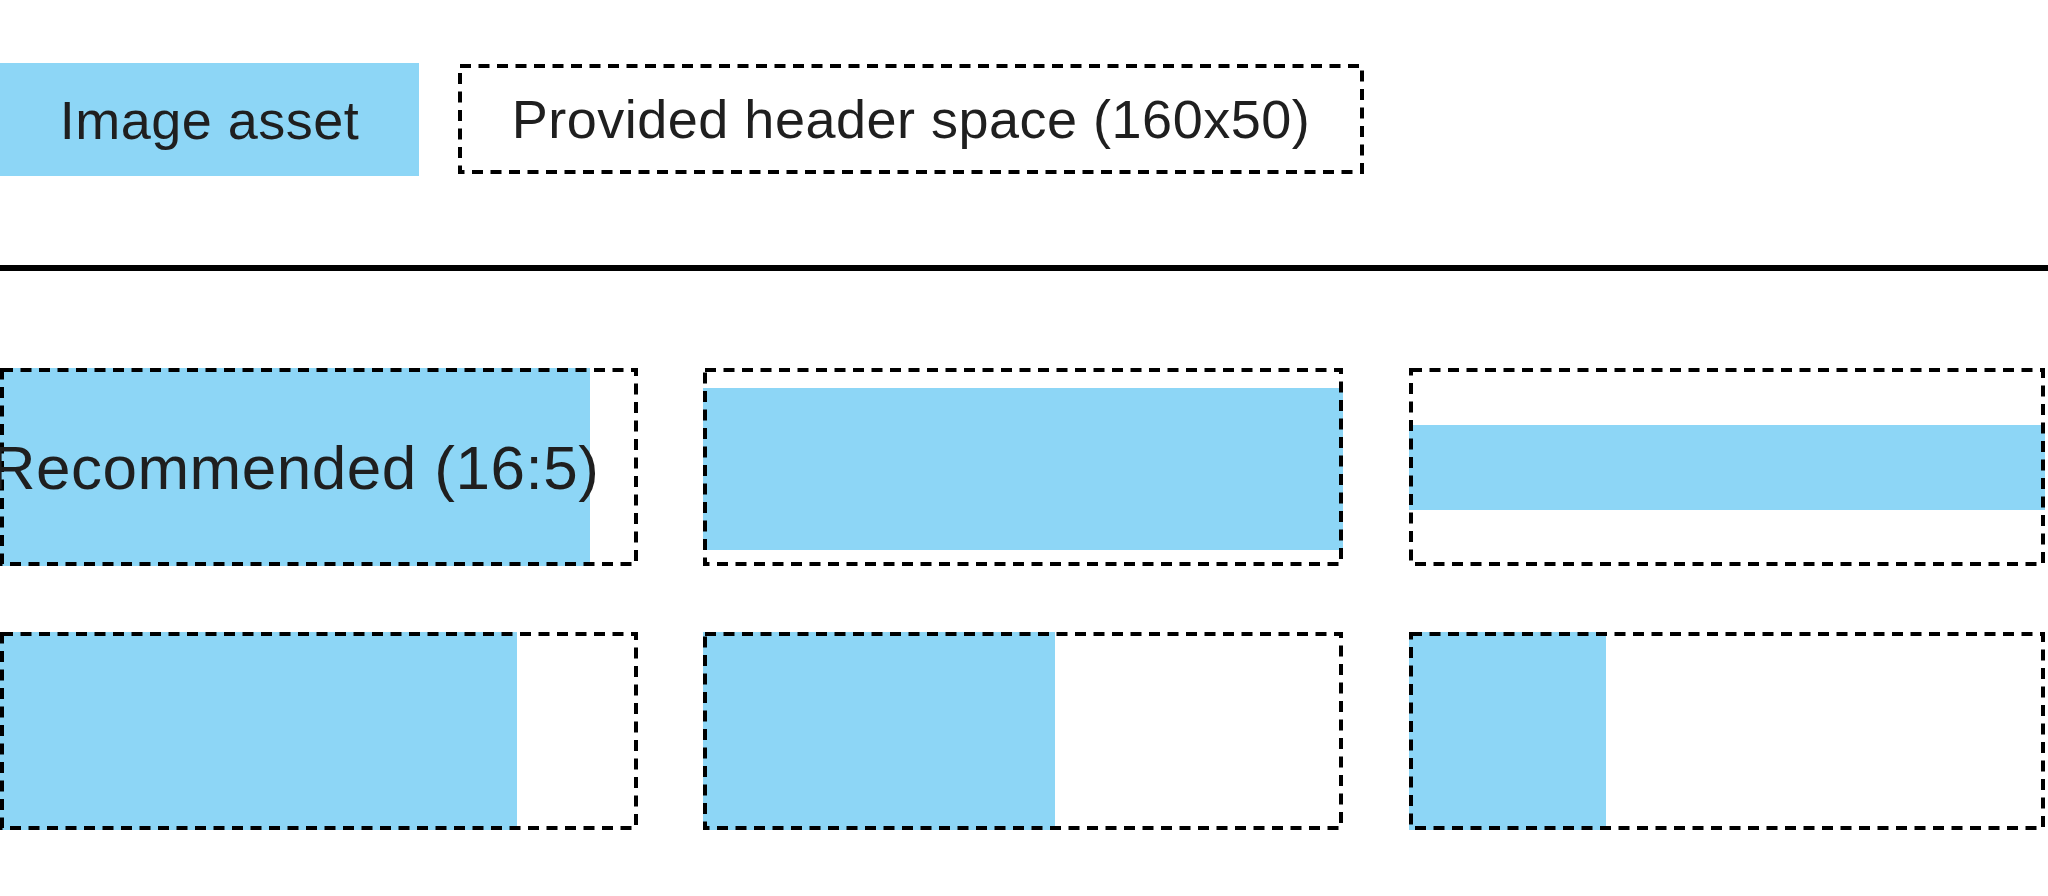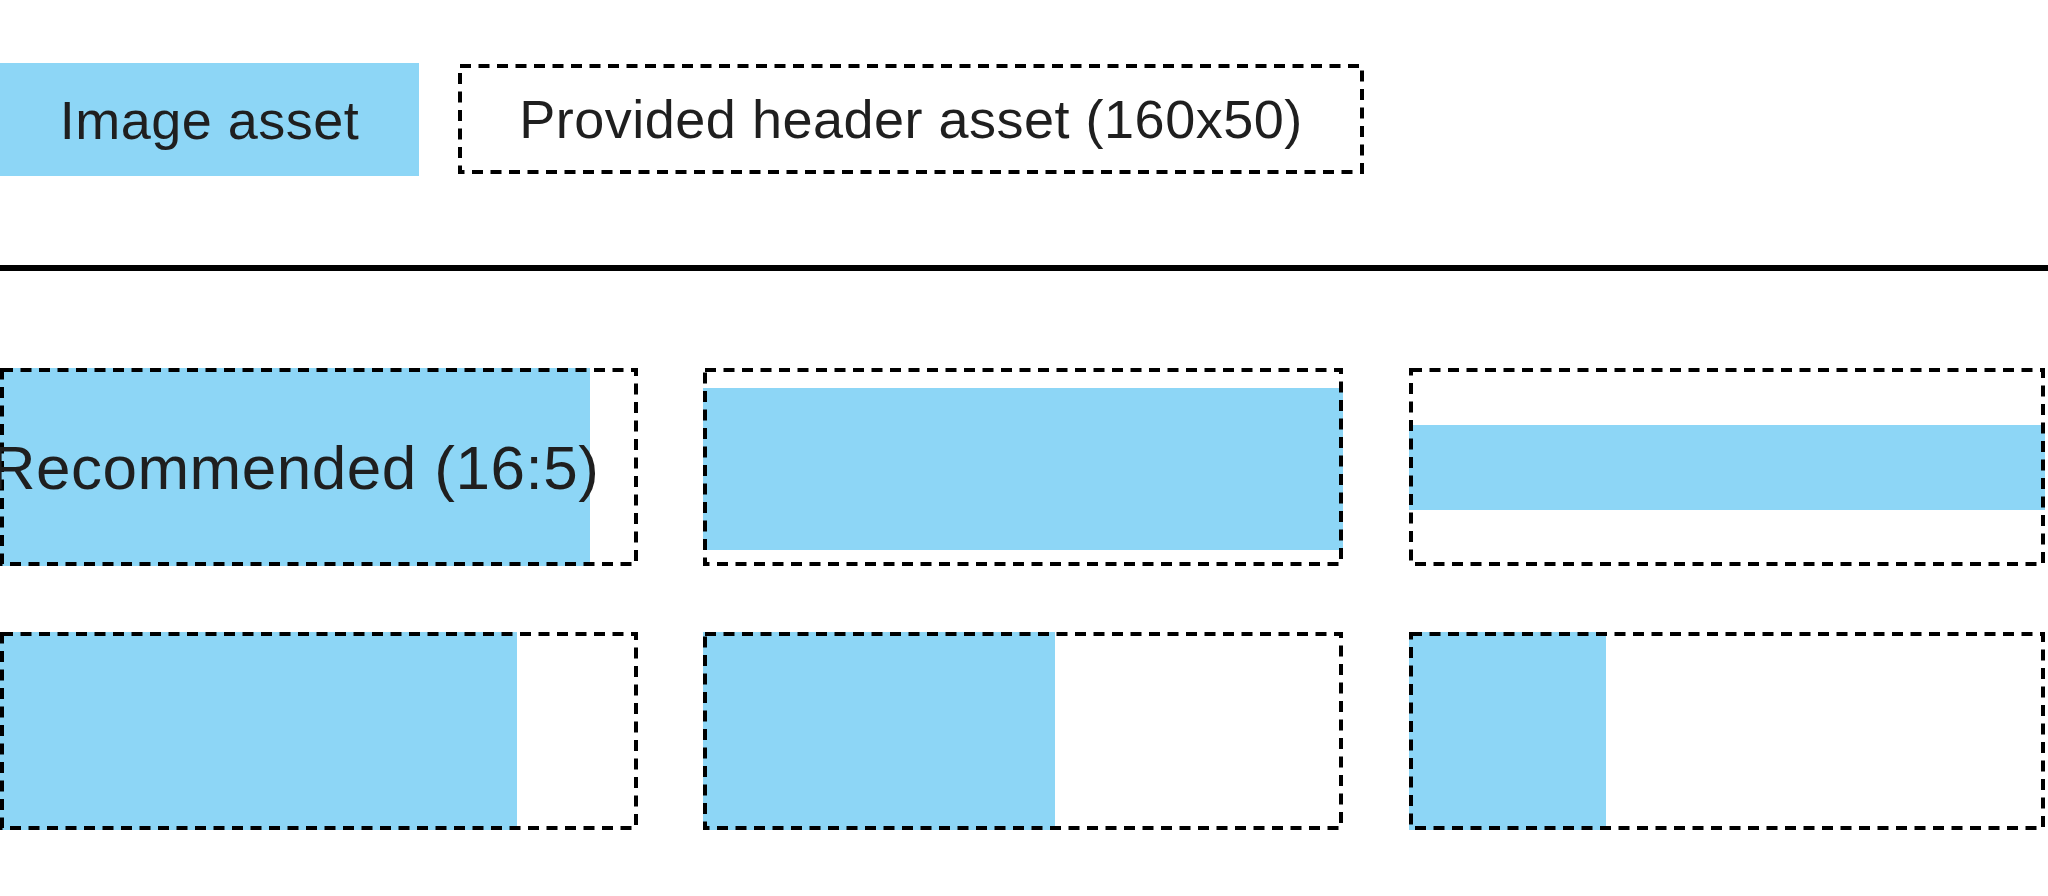--- a/index.html
+++ b/index.html
@@ -77,21 +77,21 @@
 <div class="canvas" style="--asset-blue: #8dd6f6; --line: #000000; --text: #1f1f1f; --bg: #ffffff;">
 
   <div class="abs legend-swatch">
     <span class="legend-label">Image asset</span>
   </div>
 
   <div class="abs dashed-box b-legend">
     <svg class="dash-rect" width="906" height="110">
       <rect x="2" y="2" width="902" height="106" fill="none" stroke="#000000" stroke-width="4" stroke-dasharray="11 7.5"></rect>
     </svg>
-    <span class="legend-dashed-label">Provided header asset (160x50)</span>
+    <span class="legend-dashed-label">Provided header space (160x50)</span>
   </div>
 
   <div class="abs divider"></div>
 
   <div class="abs dashed-box b-r1c1">
     <div class="asset-fill" style="left: 0%; top: 0%; width: 100%; height: 100%;"></div>
     <svg class="dash-rect" width="638" height="198">
       <rect x="2" y="2" width="634" height="194" fill="none" stroke="#000000" stroke-width="4" stroke-dasharray="11 7.5"></rect>
     </svg>
     <div class="box-label">Recommended (16:5)</div>

